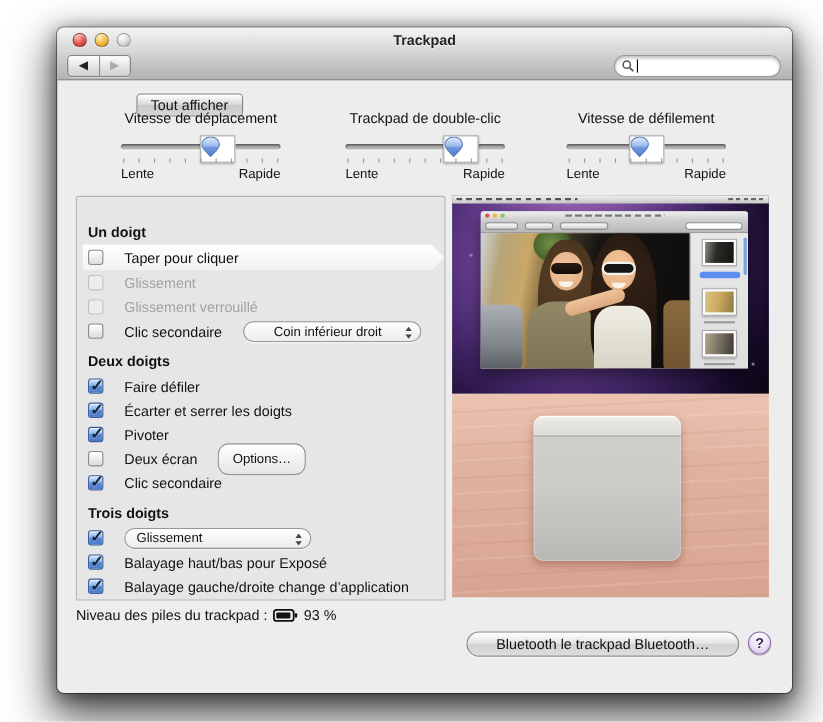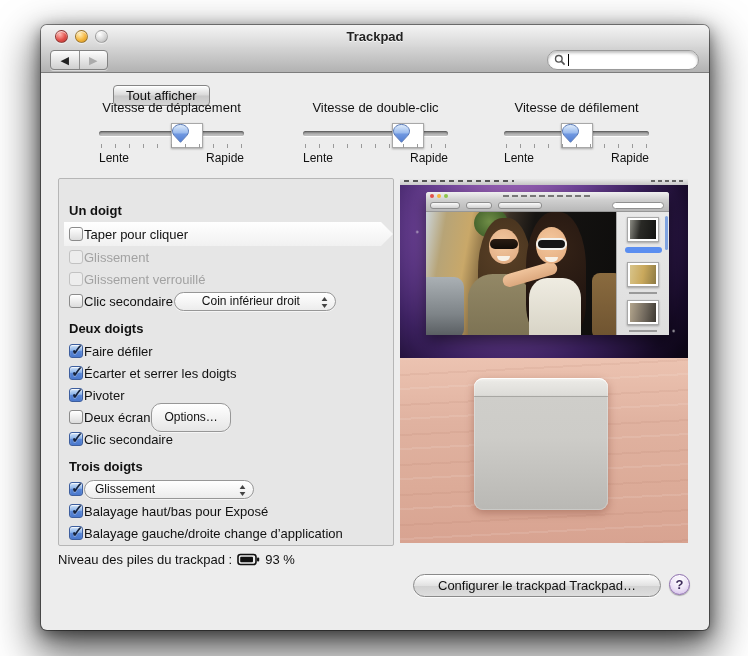--- a/index.html
+++ b/index.html
@@ -1,21 +1,21 @@
 <!DOCTYPE html>
 <html><head>
 <meta charset="utf-8">
 <style>
   * { margin:0; padding:0; box-sizing:border-box; }
   html,body { width:748px; height:656px; background:#fff; font-family:"Liberation Sans", sans-serif; }
   .stage { position:relative; width:748px; height:656px; overflow:hidden; }
 
   
   .window {
-    position:absolute; left:41px; top:25px; width:668px; height:605px;
+    position:absolute; left:52px; top:25px; width:668px; height:605px;
     border-radius:6px; background:#ededed;
     box-shadow:0 18px 40px 6px rgba(0,0,0,.62), 0 4px 16px rgba(0,0,0,.5), 0 0 0 1px rgba(60,60,60,.55);
     overflow:hidden;
   }
   .titlebar {
     position:absolute; left:0; top:0; width:100%; height:22px;
     background:linear-gradient(180deg,#f4f4f4,#d6d6d6);
     display:flex; align-items:center;
   }
   .traffic { position:absolute; left:14px; top:5px; display:flex; gap:7px; }
@@ -61,21 +61,21 @@
   .ends { position:absolute; left:0; top:51px; width:145px; display:flex; justify-content:space-between; font-size:12px; color:#111;text-align:right; }
 
   
   .panel {
     position:absolute; left:17px; top:153px; width:336px; height:368px;
     background:#e6e6e6; border:1px solid #b6b6b6; border-radius:2px;
     padding:6px 8px 0 10px; overflow:hidden;
   }
   .sec-h { font-size:13px; font-weight:700; color:#111; margin:9px 0 4px; }
   .sec-h.first { margin-top:18px; }
-  .row { height:22px; display:flex; align-items:center; gap:1px; position:relative; }
+  .row { height:22px; display:flex; align-items:center; gap:19px; position:relative; }
   .row.hl { height:24px; margin-left:-5px; margin-right:-8px; padding-left:5px;
     background:linear-gradient(180deg,#ffffff,#f1f1f1);
     clip-path:polygon(0 0, calc(100% - 12px) 0, 100% 50%, calc(100% - 12px) 100%, 0 100%); }
   .cb { width:14px; height:14px; border-radius:3px; border:1px solid #8b8b8b; flex:0 0 auto;
     background:linear-gradient(180deg,#ffffff,#dcdcdc); box-shadow:inset 0 1px 1px rgba(255,255,255,.8); position:relative; }
   .cb.on { background:linear-gradient(180deg,#cfe2f8 0%,#8db4ea 45%,#5a88d8 50%,#4a78cc 100%); border-color:#3d5e9e; }
   .cb.on::after { content:"✓"; position:absolute; left:1px; top:-4px; font-size:15px; font-weight:700; color:#16233d; text-shadow:0 1px 0 rgba(255,255,255,.35); }
   .cb.dis { border-color:#c2c2c2; background:#ededed; box-shadow:none; }
   .lbl { font-size:13px; color:#111; white-space:nowrap; }
   .lbl.dis { color:#a2a2a2; }
@@ -249,21 +249,21 @@
           <i></i>
           <i></i>
         </div>
       <div class="ends">
         <span>Lente</span>
         <span>Rapide</span>
       </div>
     </div>
 
     <div class="sgroup" style="left:262px">
-      <div class="slabel">Vitesse de double-clic</div>
+      <div class="slabel">Trackpad de double-clic</div>
       <div class="track">
         <div class="thumb" style="left: calc(67% - 8px);">
           <svg width="17" height="19" viewBox="0 0 17 19">
               <path d="M8.5 18.3 L3.2 12.6 C1.3 10.6 0.5 9.1 0.5 7.2 C0.5 3.5 4.1 0.5 8.5 0.5 C12.9 0.5 16.5 3.5 16.5 7.2 C16.5 9.1 15.7 10.6 13.8 12.6 Z" fill="url(#thumbGrad)" stroke="#5a79b4" stroke-width="1"></path>
             </svg>
         </div>
       </div>
       <div class="ticks">
           <i></i>
           <i></i>
@@ -453,19 +453,19 @@
 
     <div class="battery-row">
       <span>Niveau des piles du trackpad :</span>
       <svg width="23" height="13" viewBox="0 0 23 13">
         <rect x="1" y="1.5" width="18" height="10" rx="2.5" fill="none" stroke="#111" stroke-width="1.6"></rect>
         <rect x="3.2" y="3.8" width="12.8" height="5.4" rx="1" fill="#111"></rect>
         <rect x="20" y="4.5" width="2.2" height="4" rx="1" fill="#111"></rect>
       </svg>
       <span>93 %</span>
     </div>
-    <div class="btn-bt">Configurer le trackpad Trackpad…</div>
+    <div class="btn-bt">Bluetooth le trackpad Bluetooth…</div>
     <div class="help">
       <span>?</span>
     </div>
 
   </div>
 </div>
 
 </body></html>

